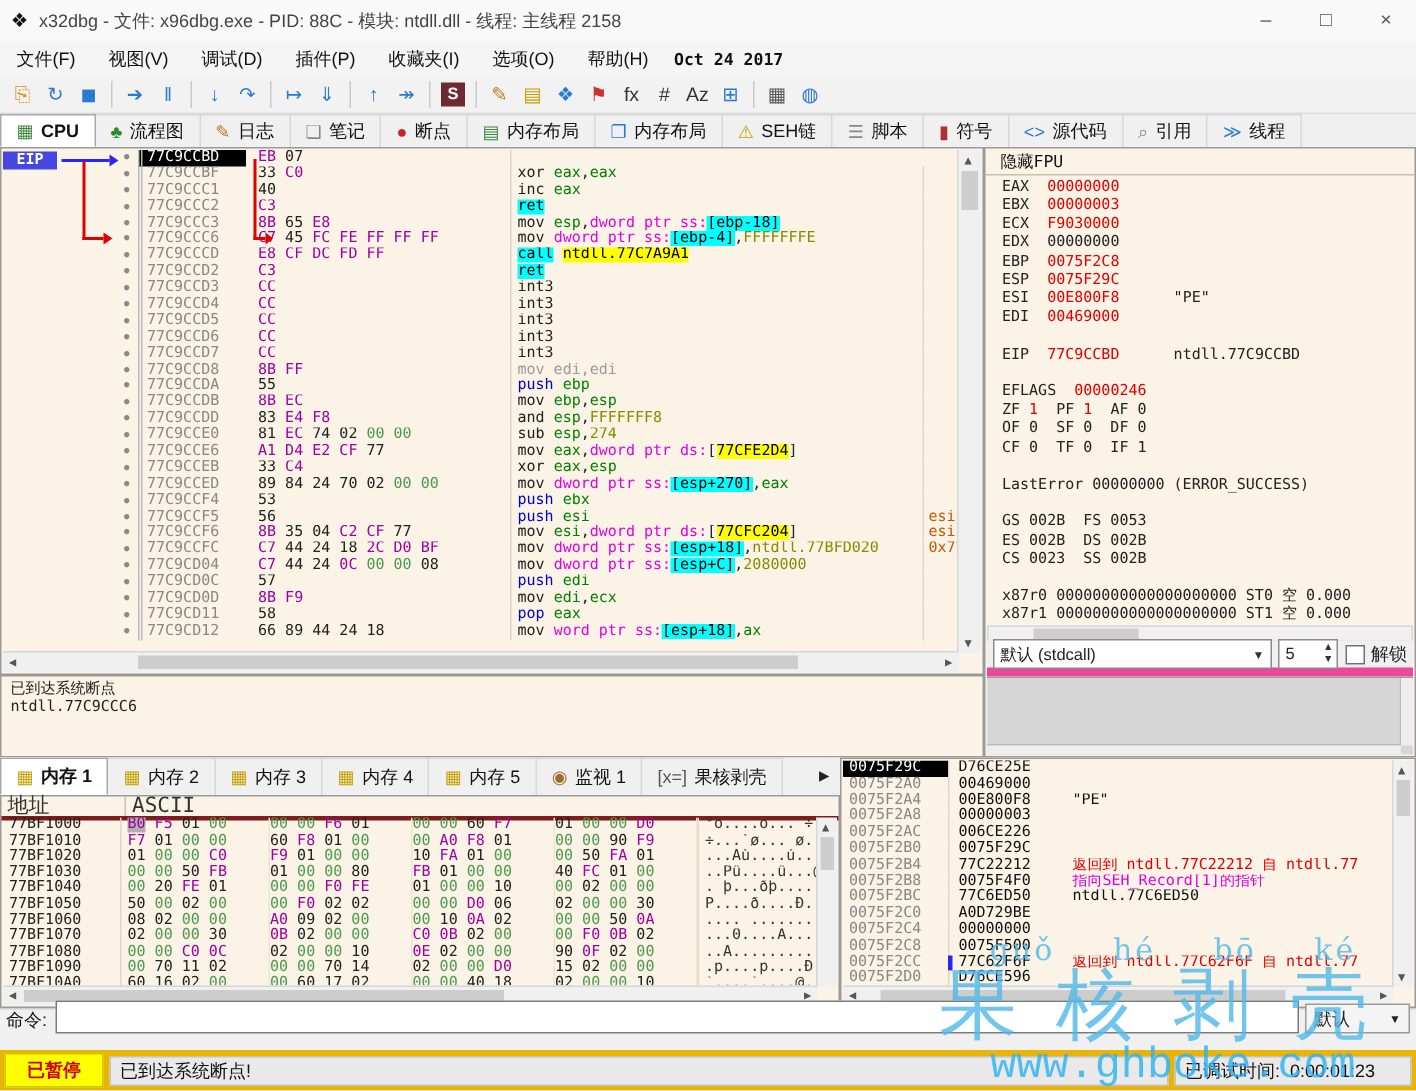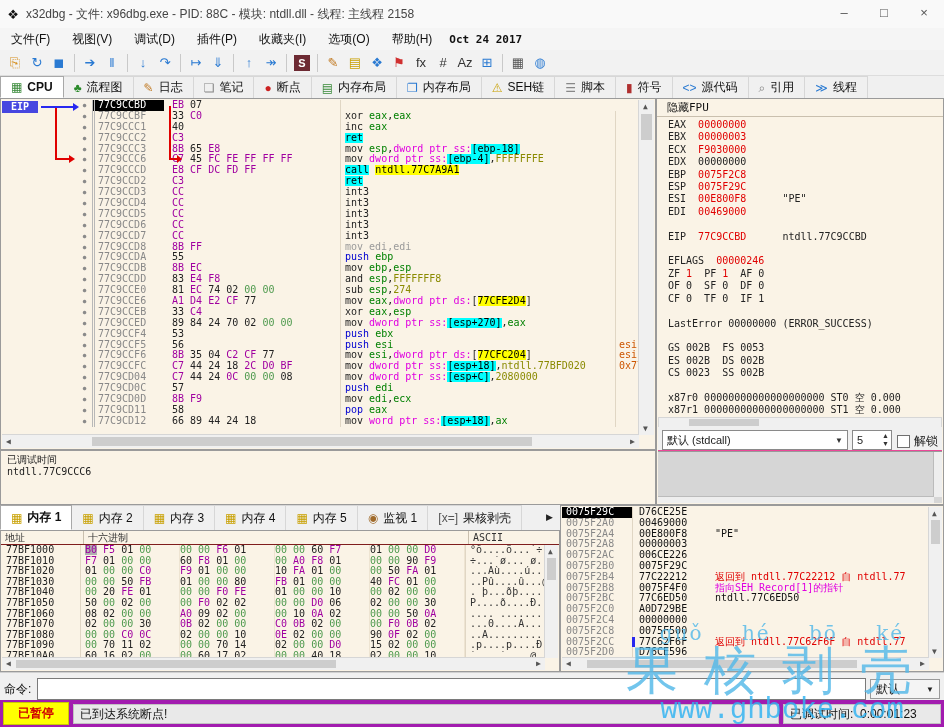--- a/index.html
+++ b/index.html
@@ -51,65 +51,65 @@
   .hscroll{position:absolute;left:1px;right:16px;bottom:1px;height:13px;background:#f0f0f0;border-top:1px solid #d6d6d6;}
   .sarrow{color:#555;font-size:8px;text-align:center;line-height:13px;height:13px;width:13px;}
   .vthumb{position:absolute;left:2px;right:2px;background:#cdcdcd;}
   .hthumb{position:absolute;top:2px;bottom:2px;background:#cdcdcd;}
   
   #regs{left:656px;top:98px;width:288px;height:407px;}
   #reghdr{height:17px;line-height:17px;padding-left:10px;border-bottom:1px solid #c9bfae;color:#111;font-size:11px;}
   #reglines{position:absolute;left:1px;right:1px;top:18px;height:298px;overflow:hidden;font-size:10px;line-height:12.4px;padding:2px 0 0 10px;white-space:pre;}
   .red{color:#e00000;}
   #reghs{position:absolute;left:1px;right:1px;top:318px;height:9px;background:#f0f0f0;border:1px solid #d6d6d6;}
-  #convbar{position:absolute;left:1px;right:1px;top:328px;height:24px;background:#f0f0f0;display:flex;align-items:flex-end;padding:0 4px;box-sizing:border-box;border-bottom:1px solid #ec4899;}
+  #convbar{position:absolute;left:1px;right:1px;top:328px;height:24px;background:#f0f0f0;display:flex;align-items:center;padding:0 4px;box-sizing:border-box;border-bottom:6px solid #ec4899;}
   #convsel{flex:1;height:18px;background:#fff;border:1px solid #8a8a8a;display:flex;align-items:center;padding:0 4px;font-size:11px;}
   #convsel .arr{margin-left:auto;font-size:8px;color:#333;}
   #convnum{width:34px;height:18px;background:#fff;border:1px solid #8a8a8a;margin-left:4px;display:flex;align-items:center;padding-left:4px;font-size:11px;}
   #convnum .spin{margin-left:auto;font-size:7px;line-height:8px;color:#333;padding-right:2px;}
   #convchk{display:flex;align-items:center;margin-left:5px;}
   #convchk .box{width:11px;height:11px;background:#fff;border:1px solid #707070;margin-right:4px;}
   #argsbox{position:absolute;left:1px;right:1px;top:352px;bottom:1px;background:#d6d6d6;border-top:1px solid #9a9a9a;font-size:10px;line-height:11px;padding:2px 0 0 6px;white-space:pre;overflow:hidden;}
   #argsbox .argvs{position:absolute;top:0;bottom:6px;right:0;width:8px;background:#eee;border-left:1px solid #bbb;}
   #argsbox .arghs{position:absolute;left:0;right:8px;bottom:0;height:6px;background:#eee;border-top:1px solid #bbb;}
   
   #infopane{left:0;top:450px;width:656px;height:55px;font-size:10px;line-height:12px;padding:3px 0 0 6px;white-space:pre;}
   
   #btabbar{position:absolute;left:0;top:505px;width:560px;height:25px;background:#f0f0f0;border-bottom:1px solid #b5b5b5;display:flex;overflow:hidden;}
   #btabs{display:flex;flex:1;overflow:hidden;}
   #btaboverflow{width:14px;line-height:25px;font-size:9px;color:#222;}
   
   #dump{left:0;top:530px;width:560px;height:142px;}
-  #dumphdr{display:flex;height:13px;font-size:10px;line-height:13px;border-bottom:1px solid #7f1d1d;color:#333;}
+  #dumphdr{display:flex;height:13px;font-size:14px;line-height:13px;border-bottom:3px solid #7f1d1d;color:#333;}
   #dumphdr .ha{width:78px;padding-left:4px;border-right:1px solid #c9bfae;}
   #dumphdr .hh{width:380px;padding-left:4px;border-right:1px solid #c9bfae;}
   #dumphdr .hs{flex:1;padding-left:4px;}
   #dumprows{position:absolute;left:1px;top:14px;right:15px;bottom:14px;overflow:hidden;font-size:10px;line-height:10.6px;white-space:pre;}
   .durow{display:flex;height:10.6px;}
   .duaddr{width:74px;padding-left:4px;color:#222;border-right:1px solid #e0d6c4;}
   .duhex{width:380px;padding-left:4px;border-right:1px solid #e0d6c4;display:flex;}
   .dugrp{width:94px;border-right:1px solid #eee4d2;padding-right:2px;}
   .duascii{flex:1;padding-left:4px;color:#333;overflow:hidden;}
   
   #stack{left:560px;top:505px;width:384px;height:167px;}
   #strows{position:absolute;left:1px;top:1px;right:15px;bottom:14px;overflow:hidden;font-size:10px;line-height:10.8px;white-space:pre;}
   .strow{display:flex;height:10.8px;}
   .staddr{width:66px;padding-left:4px;color:#888;}
   .staddr.dsel{background:#000;color:#fff;}
   .stval{width:70px;padding-left:6px;color:#111;border-left:1px solid #e0d6c4;}
   .stval.brk{border-left:3px solid #2828f0;padding-left:4px;}
   .stcmt{flex:1;padding-left:6px;overflow:hidden;}
   .mag{color:#e000e0;} .k{color:#111;}
   
-  #cmdbar{position:absolute;left:0;top:672px;width:944px;height:28px;background:#f0f0f0;display:flex;align-items:center;padding:16px 4px;box-sizing:border-box;border-top:1px solid #d0d0d0;}
+  #cmdbar{position:absolute;left:0;top:672px;width:944px;height:28px;background:#f0f0f0;display:flex;align-items:flex-end;padding:16px 4px;box-sizing:border-box;border-top:1px solid #d0d0d0;}
   #cmdlabel{padding-right:6px;color:#111;}
   #cmdinput{flex:1;height:20px;background:#fff;border:1px solid #7a7a7a;font-size:12px;padding:0 4px;font-family:inherit;}
   #cmdsel{width:70px;height:20px;margin-left:4px;background:#f4f4f4;border:1px solid #9a9a9a;display:flex;align-items:center;padding:0 5px;box-sizing:border-box;}
   #cmdsel .arr{margin-left:auto;font-size:8px;}
-  #statusbar{position:absolute;left:0;top:700px;width:944px;height:27px;background:#a21caf;display:flex;align-items:center;padding:0 3px;box-sizing:border-box;}
+  #statusbar{position:absolute;left:0;top:700px;width:944px;height:27px;background:#eab308;display:flex;align-items:center;padding:0 3px;box-sizing:border-box;}
   #stbadge{background:#ffff00;color:#d00000;font-weight:bold;padding:2px 14px;border:1px solid #c9c900;margin-right:4px;}
   #stmsg{flex:1;background:#e9e9e9;border:1px solid #c2c2c2;height:18px;line-height:18px;padding-left:6px;color:#111;}
   #sttime{width:150px;background:#e9e9e9;border:1px solid #c2c2c2;height:18px;line-height:18px;margin-left:4px;padding-left:6px;color:#111;white-space:nowrap;overflow:hidden;}
   
   #wm{position:absolute;right:6px;bottom:0px;text-align:center;pointer-events:none;z-index:50;color:#54b9e9;opacity:.82;}
   #wm .py{font-size:20px;letter-spacing:2px;word-spacing:30px;font-family:"DejaVu Serif",serif;}
   #wm .big{font-size:52px;letter-spacing:26px;font-family:"DejaVu Serif",serif;line-height:50px;}
   #wm .url{font-size:29px;color:#2fb3f2;font-family:Liberation Mono, monospace;line-height:32px;}
 </style>
 </head>
@@ -298,21 +298,21 @@
         <span class="box"></span>
         <span>解锁</span>
       </div>
   </div>
   <div id="argsbox" class="mono">
     <div class="argvs"></div>
     <div class="arghs"></div>
   </div>
 </div>
 
-<div id="infopane" class="pane mono"><div>已调试时间</div><div>ntdll.77C9CCC6</div><div>&nbsp;</div></div>
+<div id="infopane" class="pane mono"><div>已到达系统断点</div><div>ntdll.77C9CCC6</div><div>&nbsp;</div></div>
 
 <div id="btabbar">
   <div id="btabs">
       <div class="tab active">
         <span class="tabicon" style="color: rgb(200, 160, 0);">▦</span>
         <span class="tablabel">内存 1</span>
       </div>
       <div class="tab">
         <span class="tabicon" style="color: rgb(200, 160, 0);">▦</span>
         <span class="tablabel">内存 2</span>
@@ -337,21 +337,20 @@
         <span class="tabicon" style="color: rgb(85, 85, 85);">[x=]</span>
         <span class="tablabel">果核剥壳</span>
       </div>
     </div>
   <div id="btaboverflow">▶</div>
 </div>
 
 <div id="dump" class="pane mono">
   <div id="dumphdr">
     <span class="ha">地址</span>
-    <span class="hh">十六进制</span>
     <span class="hs">ASCII</span>
   </div>
   <div id="dumprows"><div class="durow"><span class="duaddr">77BF1000</span><span class="duhex"><span class="dugrp"><span class="hx bsel">B0</span><span> </span><span class="hx">F5</span><span> </span><span class="hk">01</span><span> </span><span class="h0">00</span></span><span class="dugrp"><span class="h0">00</span><span> </span><span class="h0">00</span><span> </span><span class="hx">F6</span><span> </span><span class="hk">01</span></span><span class="dugrp"><span class="h0">00</span><span> </span><span class="h0">00</span><span> </span><span class="hk">60</span><span> </span><span class="hx">F7</span></span><span class="dugrp"><span class="hk">01</span><span> </span><span class="h0">00</span><span> </span><span class="h0">00</span><span> </span><span class="hx">D0</span></span></span><span class="duascii">°õ....ö...`÷...Ð</span></div><div class="durow"><span class="duaddr">77BF1010</span><span class="duhex"><span class="dugrp"><span class="hx">F7</span><span> </span><span class="hk">01</span><span> </span><span class="h0">00</span><span> </span><span class="h0">00</span></span><span class="dugrp"><span class="hk">60</span><span> </span><span class="hx">F8</span><span> </span><span class="hk">01</span><span> </span><span class="h0">00</span></span><span class="dugrp"><span class="h0">00</span><span> </span><span class="hx">A0</span><span> </span><span class="hx">F8</span><span> </span><span class="hk">01</span></span><span class="dugrp"><span class="h0">00</span><span> </span><span class="h0">00</span><span> </span><span class="hk">90</span><span> </span><span class="hx">F9</span></span></span><span class="duascii">÷...`ø... ø....ù</span></div><div class="durow"><span class="duaddr">77BF1020</span><span class="duhex"><span class="dugrp"><span class="hk">01</span><span> </span><span class="h0">00</span><span> </span><span class="h0">00</span><span> </span><span class="hx">C0</span></span><span class="dugrp"><span class="hx">F9</span><span> </span><span class="hk">01</span><span> </span><span class="h0">00</span><span> </span><span class="h0">00</span></span><span class="dugrp"><span class="hk">10</span><span> </span><span class="hx">FA</span><span> </span><span class="hk">01</span><span> </span><span class="h0">00</span></span><span class="dugrp"><span class="h0">00</span><span> </span><span class="hk">50</span><span> </span><span class="hx">FA</span><span> </span><span class="hk">01</span></span></span><span class="duascii">...Àù....ú...Pú.</span></div><div class="durow"><span class="duaddr">77BF1030</span><span class="duhex"><span class="dugrp"><span class="h0">00</span><span> </span><span class="h0">00</span><span> </span><span class="hk">50</span><span> </span><span class="hx">FB</span></span><span class="dugrp"><span class="hk">01</span><span> </span><span class="h0">00</span><span> </span><span class="h0">00</span><span> </span><span class="hk">80</span></span><span class="dugrp"><span class="hx">FB</span><span> </span><span class="hk">01</span><span> </span><span class="h0">00</span><span> </span><span class="h0">00</span></span><span class="dugrp"><span class="hk">40</span><span> </span><span class="hx">FC</span><span> </span><span class="hk">01</span><span> </span><span class="h0">00</span></span></span><span class="duascii">..Pû....û...@ü..</span></div><div class="durow"><span class="duaddr">77BF1040</span><span class="duhex"><span class="dugrp"><span class="h0">00</span><span> </span><span class="hk">20</span><span> </span><span class="hx">FE</span><span> </span><span class="hk">01</span></span><span class="dugrp"><span class="h0">00</span><span> </span><span class="h0">00</span><span> </span><span class="hx">F0</span><span> </span><span class="hx">FE</span></span><span class="dugrp"><span class="hk">01</span><span> </span><span class="h0">00</span><span> </span><span class="h0">00</span><span> </span><span class="hk">10</span></span><span class="dugrp"><span class="h0">00</span><span> </span><span class="hk">02</span><span> </span><span class="h0">00</span><span> </span><span class="h0">00</span></span></span><span class="duascii">. þ...ðþ........</span></div><div class="durow"><span class="duaddr">77BF1050</span><span class="duhex"><span class="dugrp"><span class="hk">50</span><span> </span><span class="h0">00</span><span> </span><span class="hk">02</span><span> </span><span class="h0">00</span></span><span class="dugrp"><span class="h0">00</span><span> </span><span class="hx">F0</span><span> </span><span class="hk">02</span><span> </span><span class="hk">02</span></span><span class="dugrp"><span class="h0">00</span><span> </span><span class="h0">00</span><span> </span><span class="hx">D0</span><span> </span><span class="hk">06</span></span><span class="dugrp"><span class="hk">02</span><span> </span><span class="h0">00</span><span> </span><span class="h0">00</span><span> </span><span class="hk">30</span></span></span><span class="duascii">P....ð....Ð....0</span></div><div class="durow"><span class="duaddr">77BF1060</span><span class="duhex"><span class="dugrp"><span class="hk">08</span><span> </span><span class="hk">02</span><span> </span><span class="h0">00</span><span> </span><span class="h0">00</span></span><span class="dugrp"><span class="hx">A0</span><span> </span><span class="hk">09</span><span> </span><span class="hk">02</span><span> </span><span class="h0">00</span></span><span class="dugrp"><span class="h0">00</span><span> </span><span class="hk">10</span><span> </span><span class="hx">0A</span><span> </span><span class="hk">02</span></span><span class="dugrp"><span class="h0">00</span><span> </span><span class="h0">00</span><span> </span><span class="hk">50</span><span> </span><span class="hx">0A</span></span></span><span class="duascii">.... .........P.</span></div><div class="durow"><span class="duaddr">77BF1070</span><span class="duhex"><span class="dugrp"><span class="hk">02</span><span> </span><span class="h0">00</span><span> </span><span class="h0">00</span><span> </span><span class="hk">30</span></span><span class="dugrp"><span class="hx">0B</span><span> </span><span class="hk">02</span><span> </span><span class="h0">00</span><span> </span><span class="h0">00</span></span><span class="dugrp"><span class="hx">C0</span><span> </span><span class="hx">0B</span><span> </span><span class="hk">02</span><span> </span><span class="h0">00</span></span><span class="dugrp"><span class="h0">00</span><span> </span><span class="hx">F0</span><span> </span><span class="hx">0B</span><span> </span><span class="hk">02</span></span></span><span class="duascii">...0....À....ð..</span></div><div class="durow"><span class="duaddr">77BF1080</span><span class="duhex"><span class="dugrp"><span class="h0">00</span><span> </span><span class="h0">00</span><span> </span><span class="hx">C0</span><span> </span><span class="hx">0C</span></span><span class="dugrp"><span class="hk">02</span><span> </span><span class="h0">00</span><span> </span><span class="h0">00</span><span> </span><span class="hk">10</span></span><span class="dugrp"><span class="hx">0E</span><span> </span><span class="hk">02</span><span> </span><span class="h0">00</span><span> </span><span class="h0">00</span></span><span class="dugrp"><span class="hk">90</span><span> </span><span class="hx">0F</span><span> </span><span class="hk">02</span><span> </span><span class="h0">00</span></span></span><span class="duascii">..À.............</span></div><div class="durow"><span class="duaddr">77BF1090</span><span class="duhex"><span class="dugrp"><span class="h0">00</span><span> </span><span class="hk">70</span><span> </span><span class="hk">11</span><span> </span><span class="hk">02</span></span><span class="dugrp"><span class="h0">00</span><span> </span><span class="h0">00</span><span> </span><span class="hk">70</span><span> </span><span class="hk">14</span></span><span class="dugrp"><span class="hk">02</span><span> </span><span class="h0">00</span><span> </span><span class="h0">00</span><span> </span><span class="hx">D0</span></span><span class="dugrp"><span class="hk">15</span><span> </span><span class="hk">02</span><span> </span><span class="h0">00</span><span> </span><span class="h0">00</span></span></span><span class="duascii">.p....p....Ð....</span></div><div class="durow"><span class="duaddr">77BF10A0</span><span class="duhex"><span class="dugrp"><span class="hk">60</span><span> </span><span class="hk">16</span><span> </span><span class="hk">02</span><span> </span><span class="h0">00</span></span><span class="dugrp"><span class="h0">00</span><span> </span><span class="hk">60</span><span> </span><span class="hk">17</span><span> </span><span class="hk">02</span></span><span class="dugrp"><span class="h0">00</span><span> </span><span class="h0">00</span><span> </span><span class="hk">40</span><span> </span><span class="hk">18</span></span><span class="dugrp"><span class="hk">02</span><span> </span><span class="h0">00</span><span> </span><span class="h0">00</span><span> </span><span class="hk">10</span></span></span><span class="duascii">`....`....@.....</span></div></div>
   <div class="vscroll" style="top:14px;bottom:13px;width:13px;">
     <div class="sarrow" style="width:11px;">▲</div>
     <div class="vthumb" style="top:13px;height:22px;"></div>
   </div>
   <div class="hscroll" style="right:14px;height:12px;">
     <div class="sarrow" style="position:absolute;left:0;line-height:11px;">◀</div>
     <div class="hthumb" style="left:14px;width:320px;"></div>

